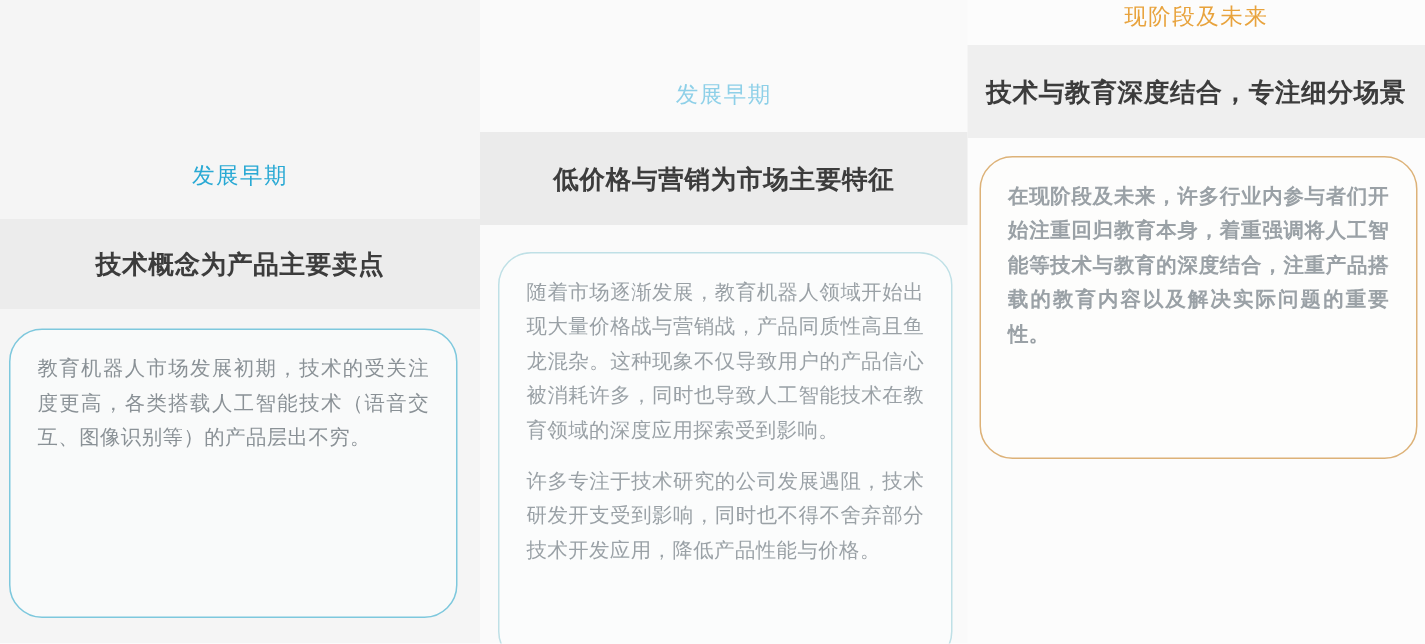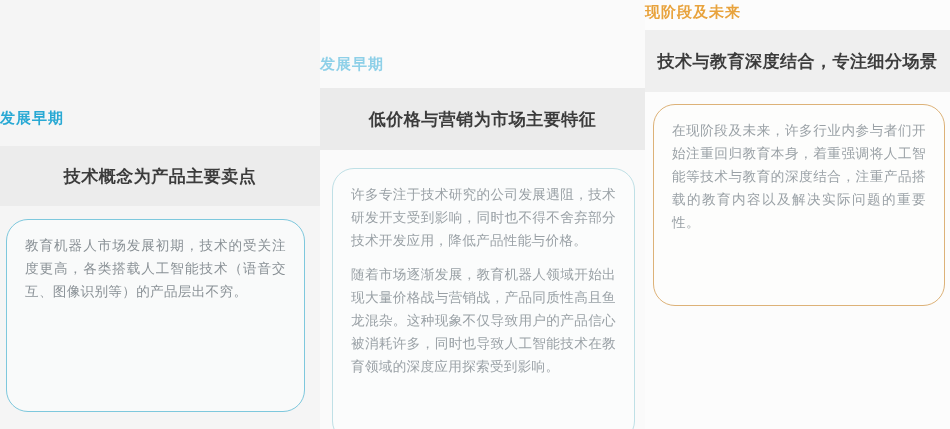--- a/index.html
+++ b/index.html
@@ -33,23 +33,23 @@
   .col-zone.z2 { left: 320px; width: 325px; background: #fafafa; }
   .col-zone.z3 { left: 645px; width: 305px; background: #fcfcfc; }
 
   .column {
     position: absolute;
     box-sizing: border-box;
   }
 
   
   .stage-label {
-    text-align: left;
+    text-align: center;
     font-size: 15px;
-    font-weight: bold;
+    font-weight: normal;
     letter-spacing: 1px;
     line-height: 20px;
   }
   .stage-label.teal   { color: #29a9d4; }
   .stage-label.teal2  { color: #8ed0e8; }
   .stage-label.orange { color: #e8a33d; }
 
   
   .headline-band {
     display: flex;
@@ -106,21 +106,21 @@
   
   #col2 { left: 320px; top: 0; width: 325px; }
   #col2 .stage-label  { position: absolute; left: 0;  top: 54px;  width: 325px; }
   #col2 .headline-band{ position: absolute; left: 0;  top: 88px;  width: 325px; height: 62px; }
   #col2 .body-card    { position: absolute; left: 12px; top: 168px; width: 303px; height: 275px; }
 
   
   #col3 { left: 645px; top: 0; width: 305px; }
   #col3 .stage-label  { position: absolute; left: 0;  top: 2px;  width: 305px; }
   #col3 .headline-band{ position: absolute; left: 0;  top: 30px; width: 305px; height: 62px; }
-  #col3 .body-card    { position: absolute; left: 8px; top: 104px; width: 292px; height: 202px; }
+  #col3 .body-card    { position: absolute; left: 8px; top: 104px; width: 292px; height: 202px; font-weight: bold; }
 </style>
 </head>
 <body>
 
 <div id="stage">
 
   <div class="col-zone z1"></div>
   <div class="col-zone z2"></div>
   <div class="col-zone z3"></div>
 
@@ -137,22 +137,22 @@
   </div>
 
   <div class="column" id="col2">
     <div class="stage-label teal2">发展早期</div>
 
     <div class="headline-band band-g2">
       <span>低价格与营销为市场主要特征</span>
     </div>
 
     <div class="body-card card-teal2 dim2">
+      <p>随着市场逐渐发展，教育机器人领域开始出现大量价格战与营销战，产品同质性高且鱼龙混杂。这种现象不仅导致用户的产品信心被消耗许多，同时也导致人工智能技术在教育领域的深度应用探索受到影响。</p>
       <p>许多专注于技术研究的公司发展遇阻，技术研发开支受到影响，同时也不得不舍弃部分技术开发应用，降低产品性能与价格。</p>
-      <p>随着市场逐渐发展，教育机器人领域开始出现大量价格战与营销战，产品同质性高且鱼龙混杂。这种现象不仅导致用户的产品信心被消耗许多，同时也导致人工智能技术在教育领域的深度应用探索受到影响。</p>
     </div>
   </div>
 
   <div class="column" id="col3">
     <div class="stage-label orange">现阶段及未来</div>
 
     <div class="headline-band band-g3">
       <span>技术与教育深度结合，专注细分场景</span>
     </div>
 

